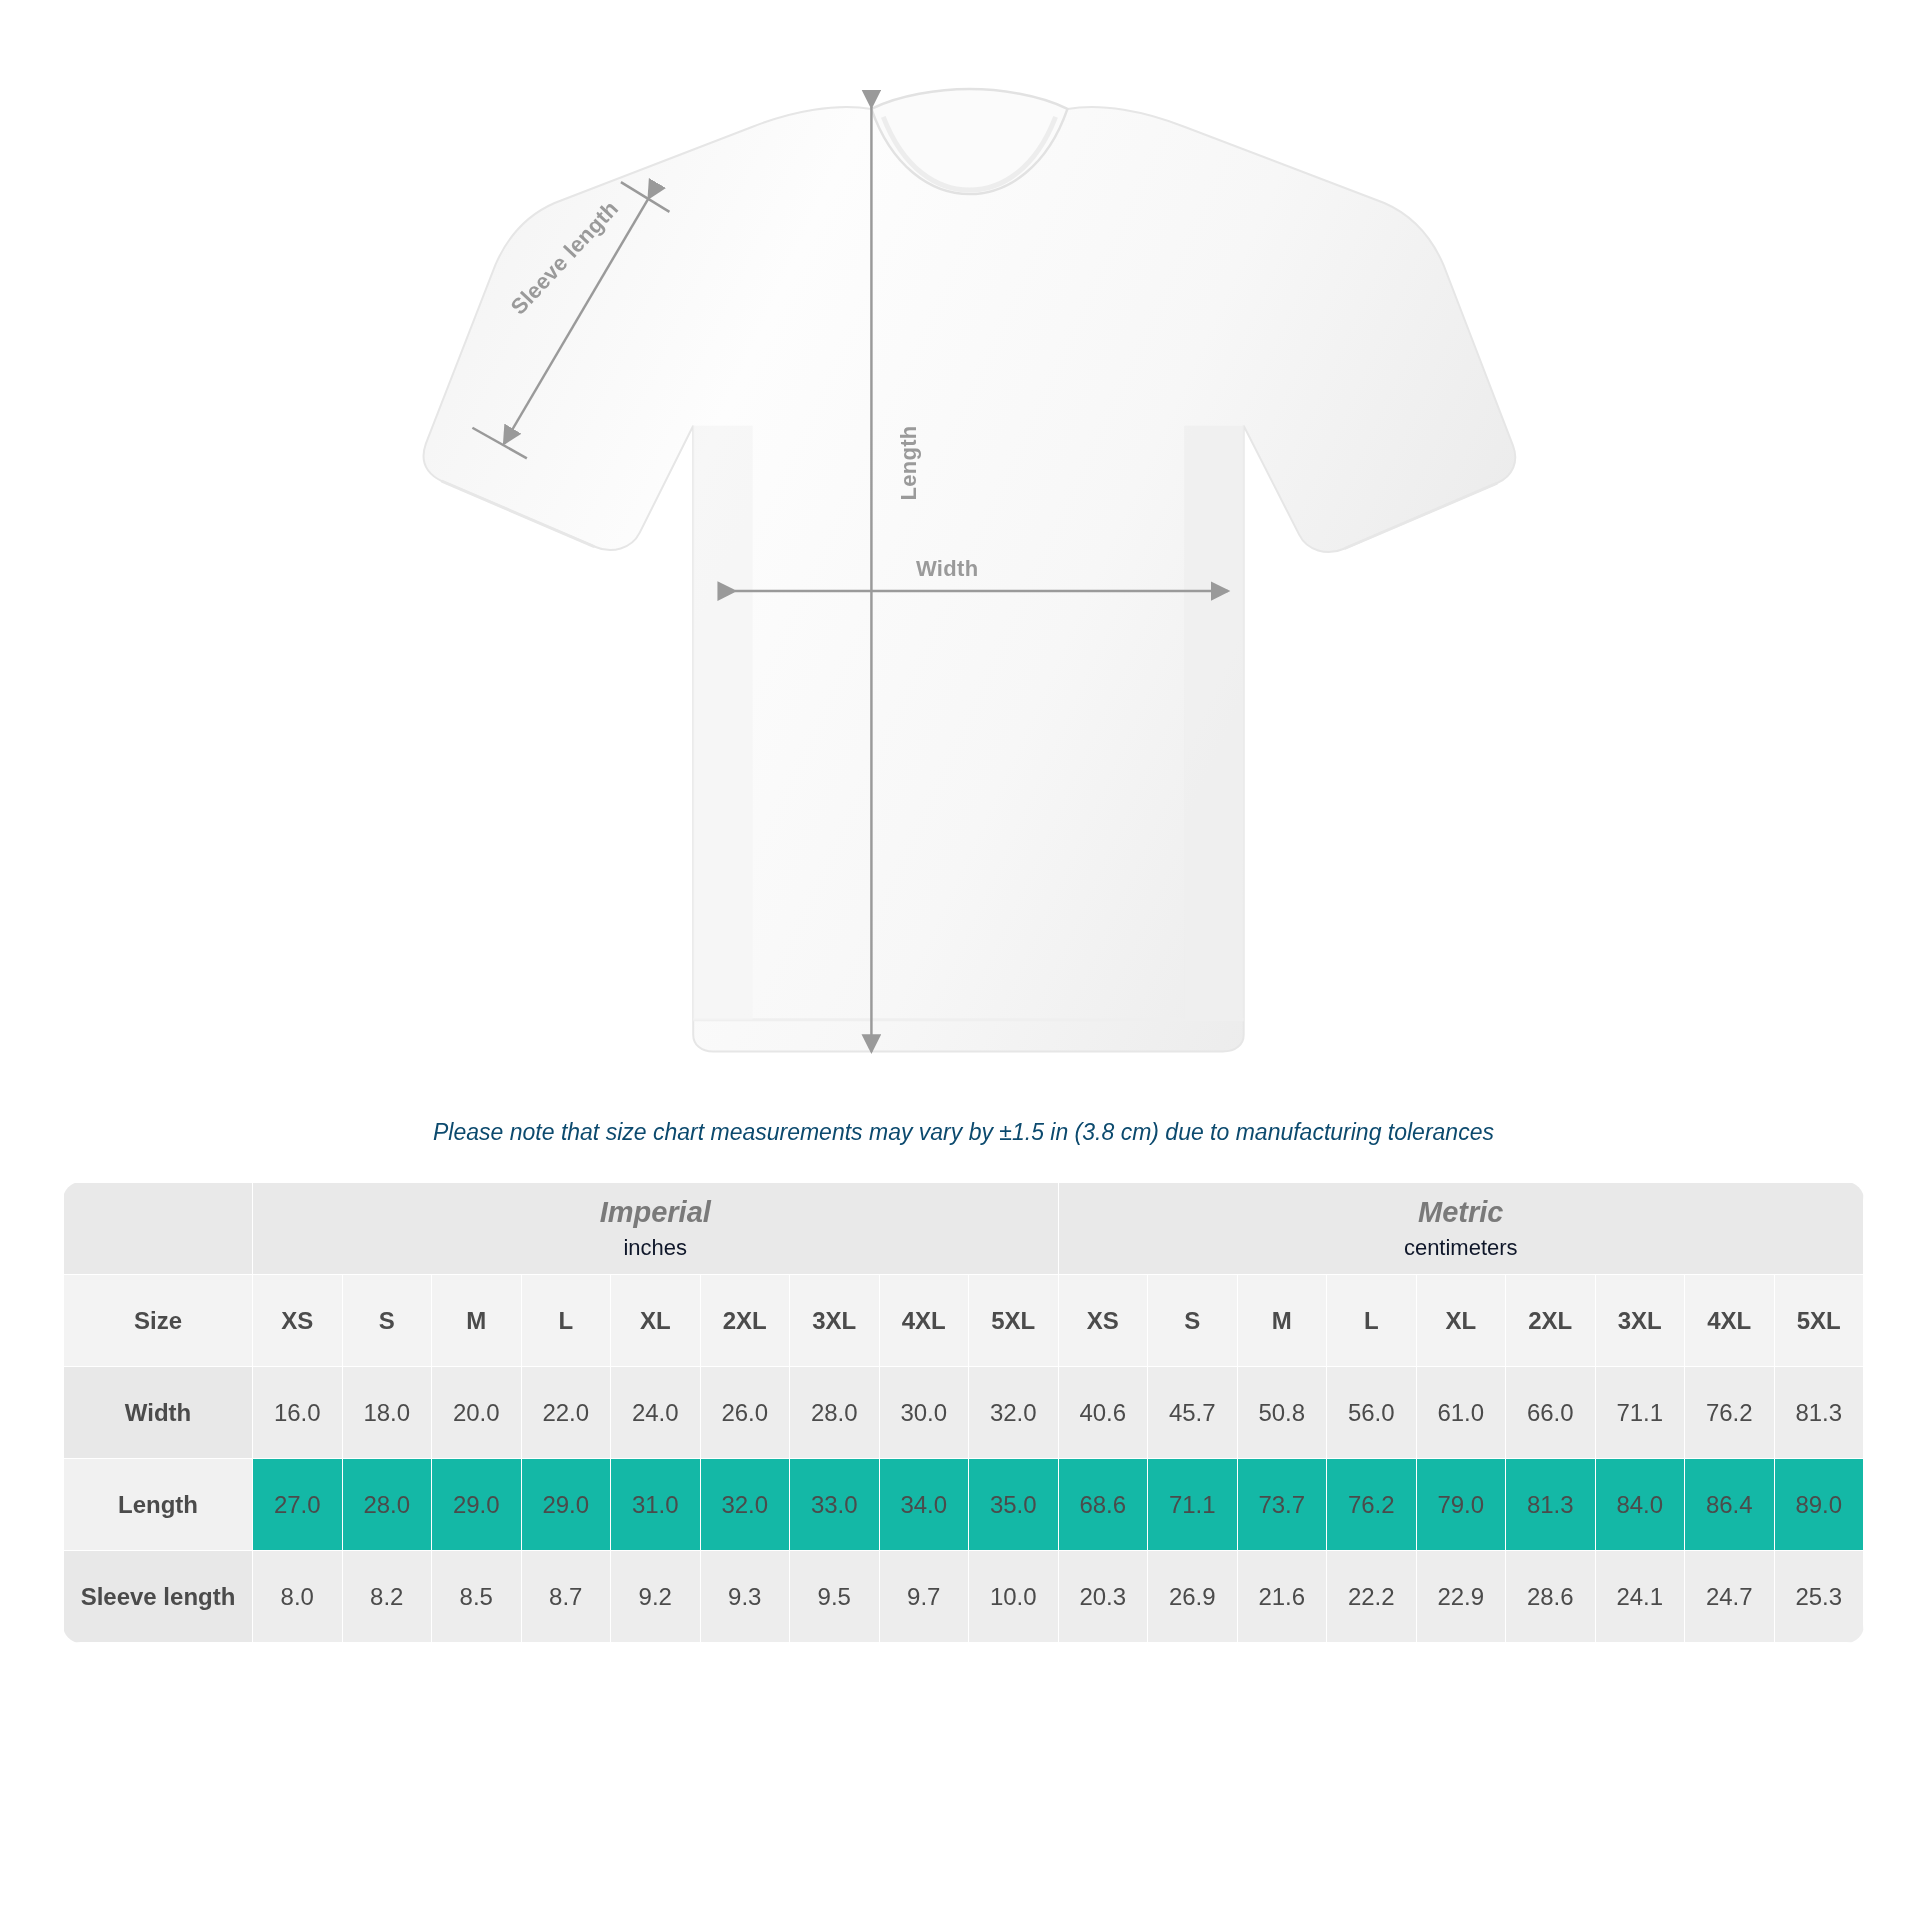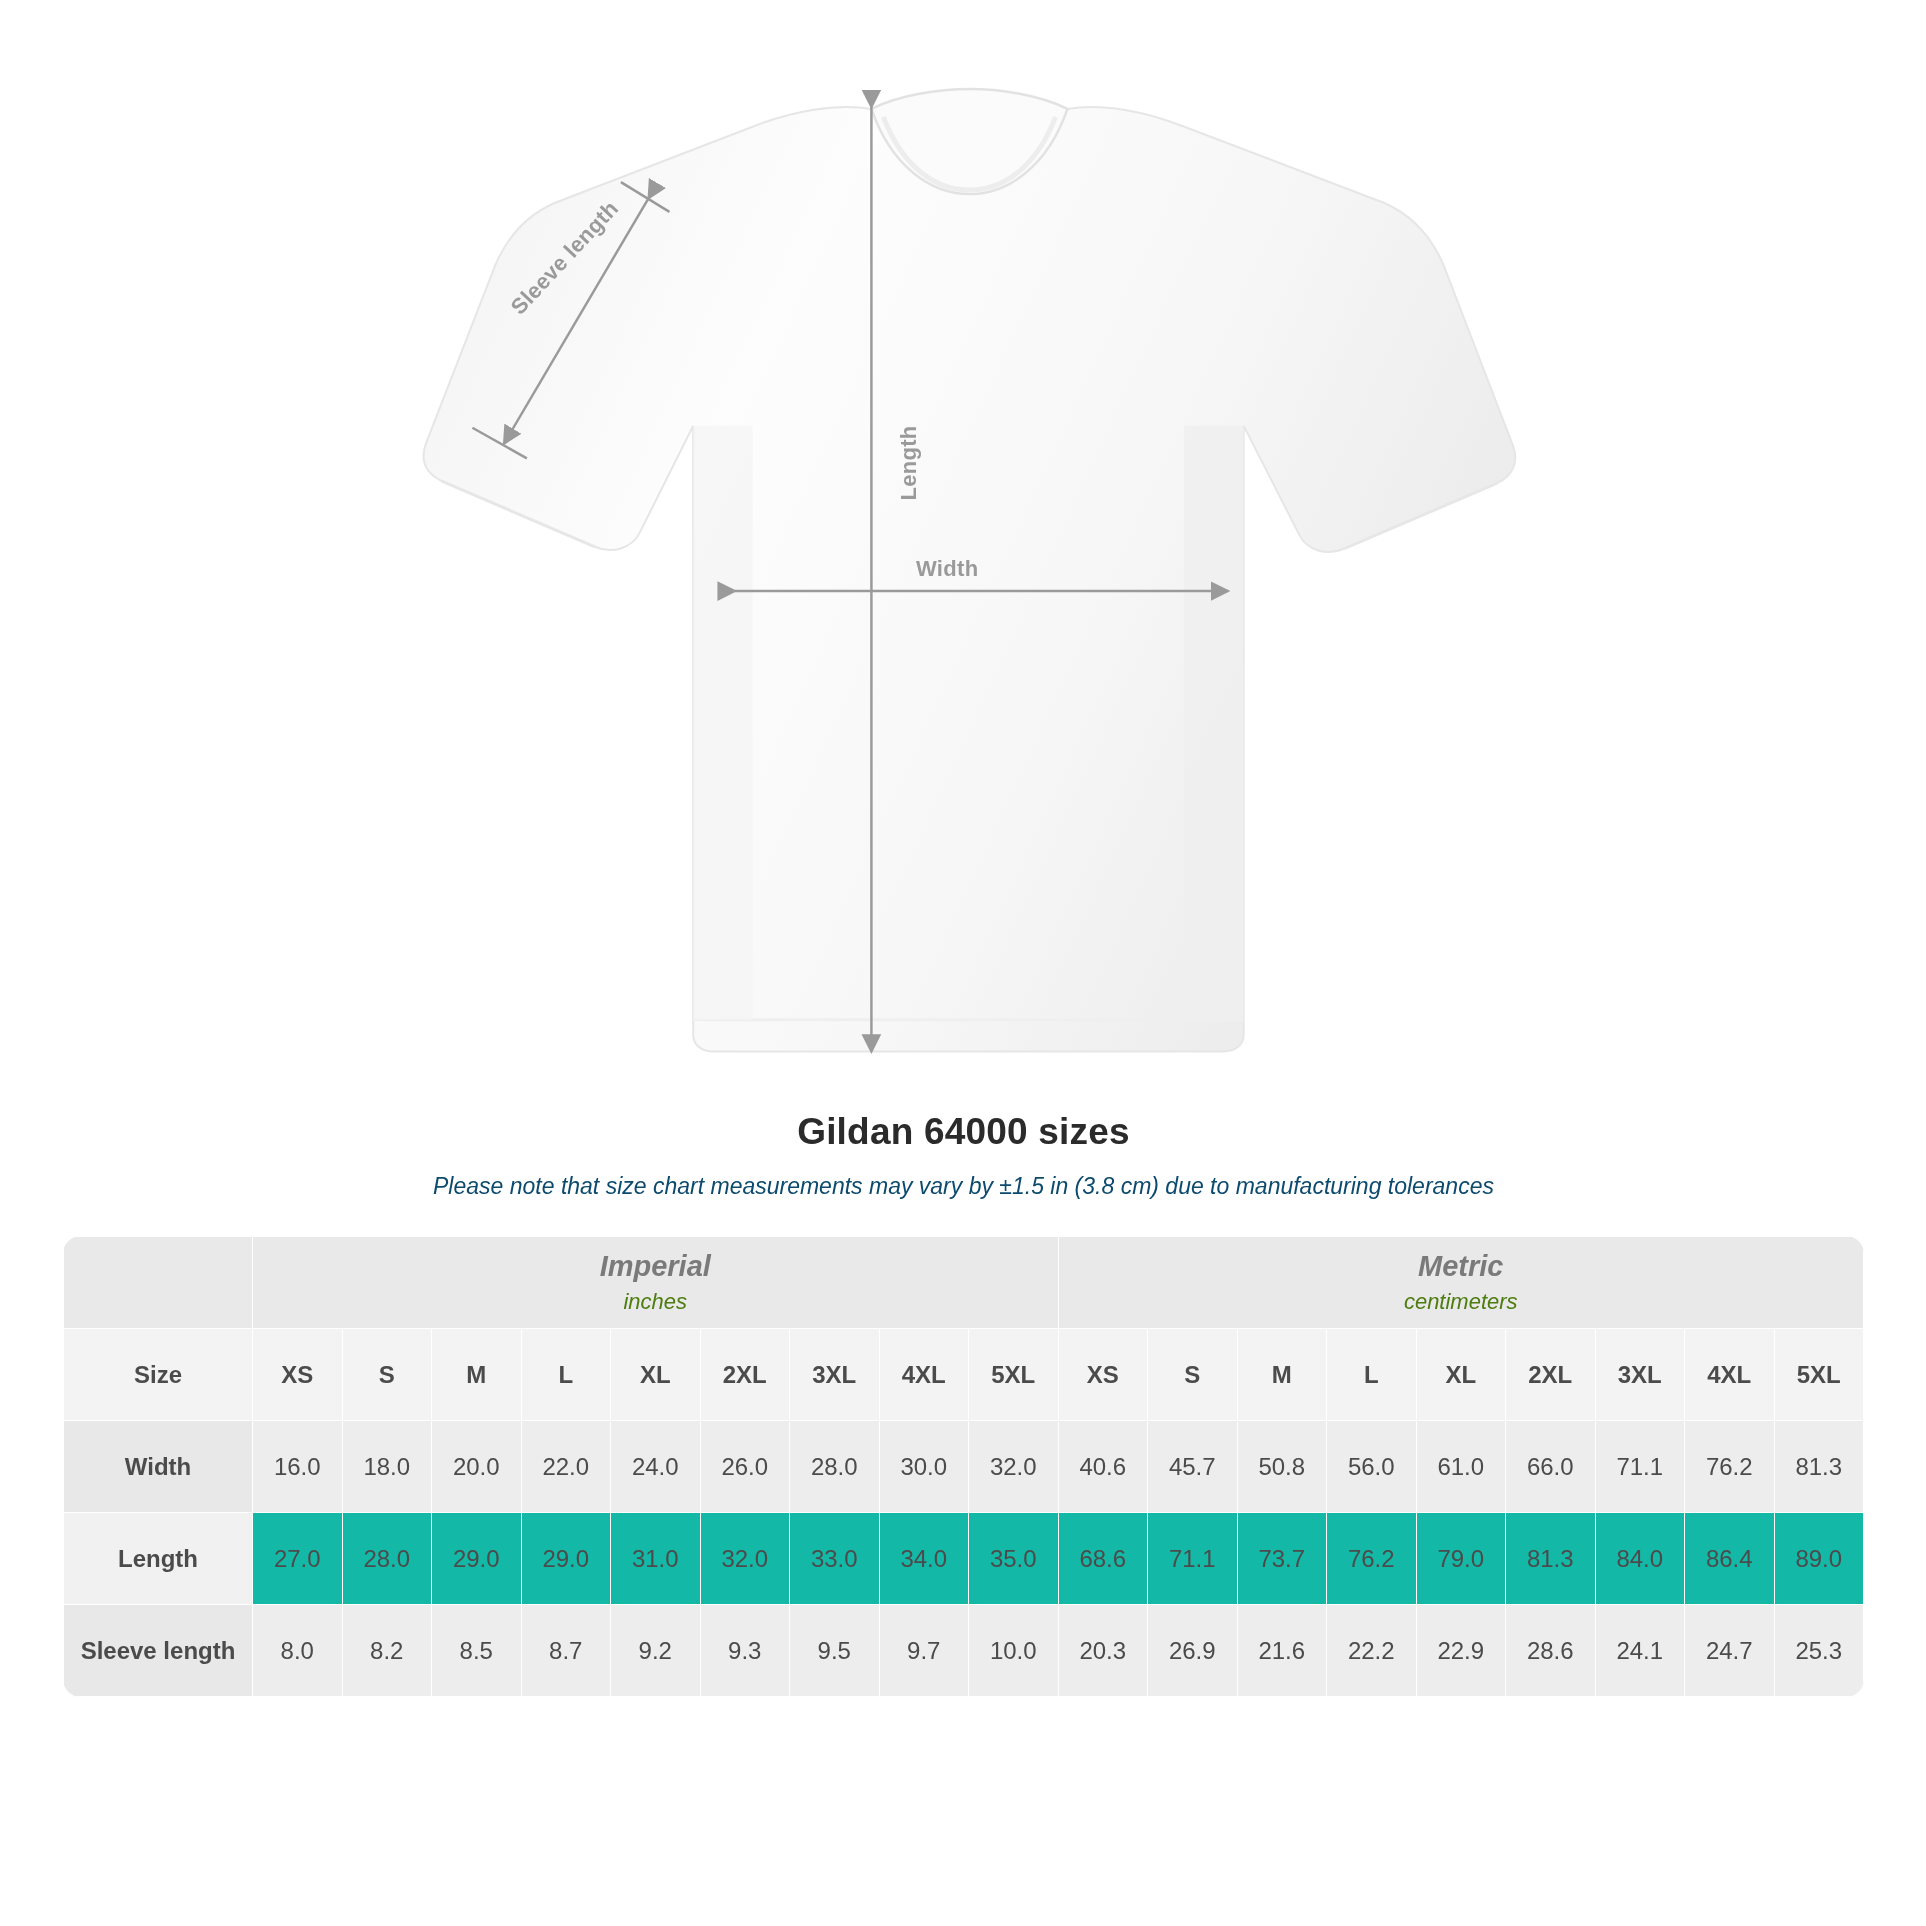--- a/index.html
+++ b/index.html
@@ -103,22 +103,21 @@
   }
   .sys-name {
     font-size: 29px;
     font-weight: bold;
     font-style: italic;
     color: #7a7a7a;
     line-height: 1.15;
   }
   .sys-unit {
     font-size: 22px;
-    font-style: italic;
-    color: #4d7c0f;
+    color: #0f172a;
     margin-top: 6px;
     text-align: center;
   }
   .hdr-row td {
     background: #f3f3f3;
     font-weight: bold;
     color: #5f5f5f;
     font-size: 25px;
     height: 105px;
   }
@@ -206,21 +205,20 @@
       <line x1="627" y1="184" x2="676" y2="214" stroke="#9a9a9a" stroke-width="2.5"></line>
       <line x1="477" y1="432" x2="532" y2="463" stroke="#9a9a9a" stroke-width="2.5"></line>
     </svg>
 
     <div class="dim-label" id="label-sleeve">Sleeve length</div>
     <div class="dim-label" id="label-length">Length</div>
     <div class="dim-label" id="label-width">Width</div>
   </div>
 
   <div class="title-block">
-    <div class="chart-title">Gildan 64000 sizes</div>
     <div class="chart-note">Please note that size chart measurements may vary by ±1.5 in (3.8 cm) due to manufacturing tolerances</div>
   </div>
 
   <div class="table-wrap">
     <table class="size-table">
       <tbody>
         <tr class="sys-head">
           <td class="col-label"></td>
           <td colspan="9">
             <div class="sys-name">Imperial</div>

